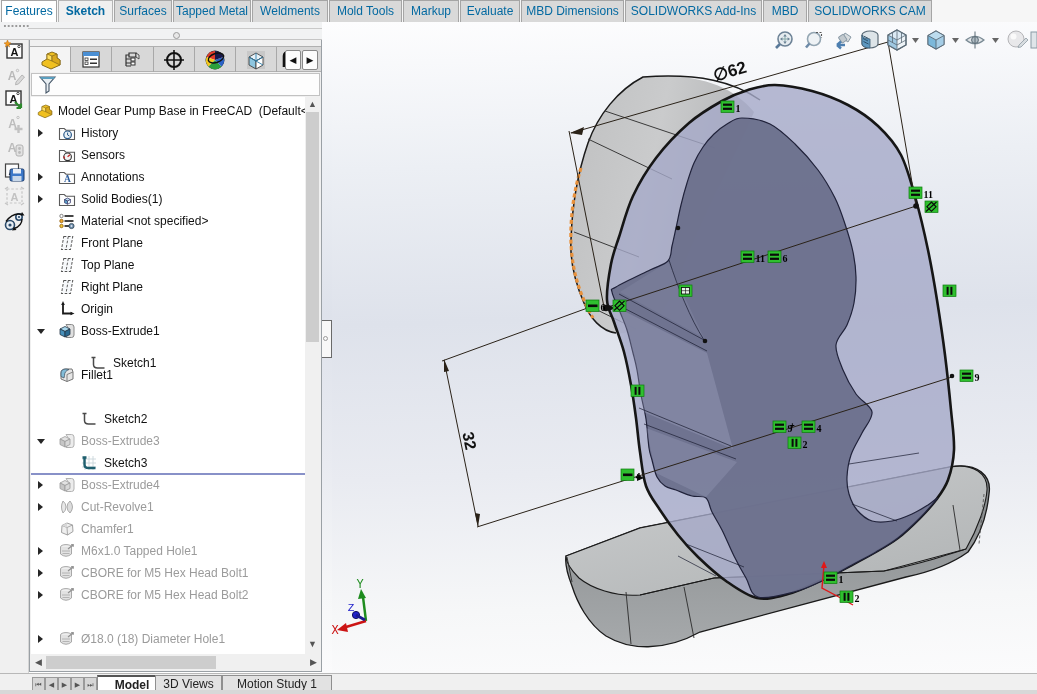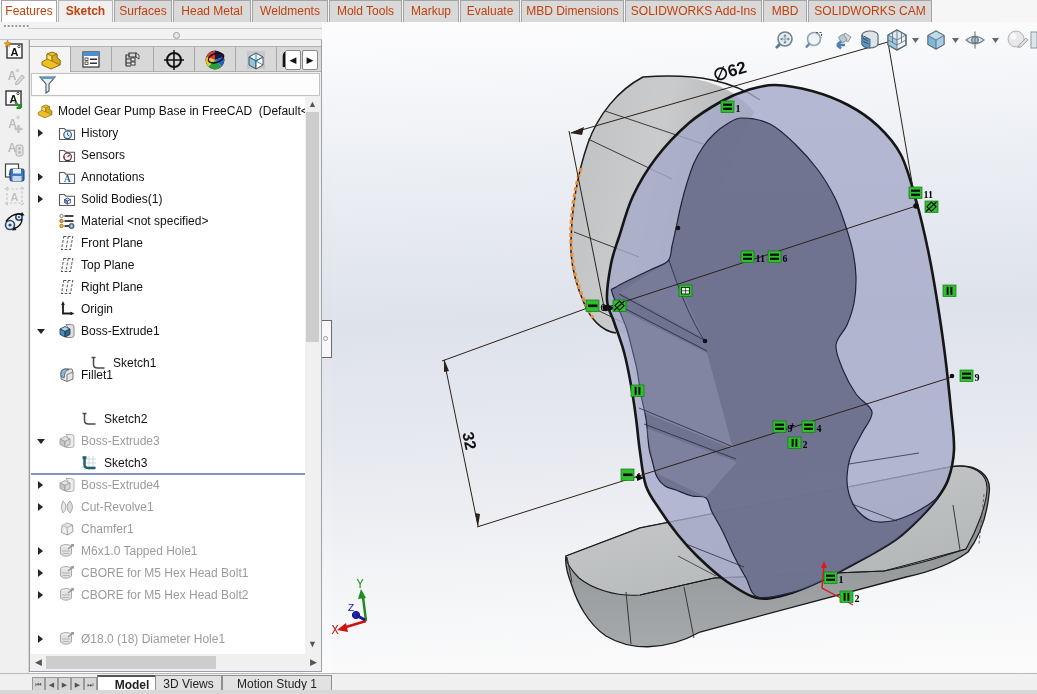--- a/index.html
+++ b/index.html
@@ -1,20 +1,20 @@
 <!DOCTYPE html>
 <html><head>
 <meta charset="utf-8">
 <style>
 *{margin:0;padding:0;box-sizing:border-box;}
 html,body{width:1037px;height:694px;overflow:hidden;font-family:"Liberation Sans",sans-serif;background:#fff;}
 #app{position:relative;width:1037px;height:694px;}
 
 #tabrow{position:absolute;left:0;top:0;width:1037px;height:22px;background:#f6f6f6;}
-.ctab{position:absolute;top:0;height:22px;background:#d9d9d9;border:1px solid #a5a5a5;border-bottom:none;font-size:12px;color:#c2410c;text-align:center;line-height:21px;}
+.ctab{position:absolute;top:0;height:22px;background:#d9d9d9;border:1px solid #a5a5a5;border-bottom:none;font-size:12px;color:#0369a1;text-align:center;line-height:21px;}
 .ctab.active{background:#fff;z-index:2;}
 .ctab.sel{background:#f0f0f0;font-weight:bold;border-color:#b5b5b5;}
 #strip{position:absolute;left:0;top:22px;width:1037px;height:18px;background:#f1f2f3;}
 #strip .dots{position:absolute;left:3px;top:2px;width:26px;height:4px;background-image:radial-gradient(circle,#9a9a9a 1px,transparent 1.2px);background-size:3.8px 4px;}
 #strip .line1{position:absolute;left:28px;top:6px;width:294px;height:1px;background:#c9c9c9;}
 #strip .pill{position:absolute;left:173px;top:10px;width:7px;height:7px;border:1px solid #9a9a9a;border-radius:50%;background:#e8e8e8;}
 #strip .line2{position:absolute;left:0px;top:17px;width:331px;height:1px;background:#c5c5c5;}
 
 #lefttb{position:absolute;left:0;top:40px;width:29px;height:633px;background:#f0f0f0;border-right:1px solid #d5d5d5;}
 .ltbi{position:absolute;left:3px;width:23px;height:23px;}
@@ -55,21 +55,21 @@
 #mbase{position:absolute;left:0;top:690px;width:1037px;height:4px;background:#d8d8d8;}
 </style>
 </head>
 <body>
 <div id="app">
 
   <div id="tabrow">
     <div class="ctab active" style="left:1px;width:56px;">Features</div>
     <div class="ctab sel" style="left:58px;width:55px;">Sketch</div>
     <div class="ctab" style="left:114px;width:58px;">Surfaces</div>
-    <div class="ctab" style="left:173px;width:78px;">Head Metal</div>
+    <div class="ctab" style="left:173px;width:78px;">Tapped Metal</div>
     <div class="ctab" style="left:252px;width:76px;">Weldments</div>
     <div class="ctab" style="left:329px;width:73px;">Mold Tools</div>
     <div class="ctab" style="left:403px;width:56px;">Markup</div>
     <div class="ctab" style="left:460px;width:60px;">Evaluate</div>
     <div class="ctab" style="left:521px;width:103px;">MBD Dimensions</div>
     <div class="ctab" style="left:625px;width:137px;">SOLIDWORKS Add-Ins</div>
     <div class="ctab" style="left:763px;width:44px;">MBD</div>
     <div class="ctab" style="left:808px;width:124px;">SOLIDWORKS CAM</div>
   </div>
   <div id="strip">

